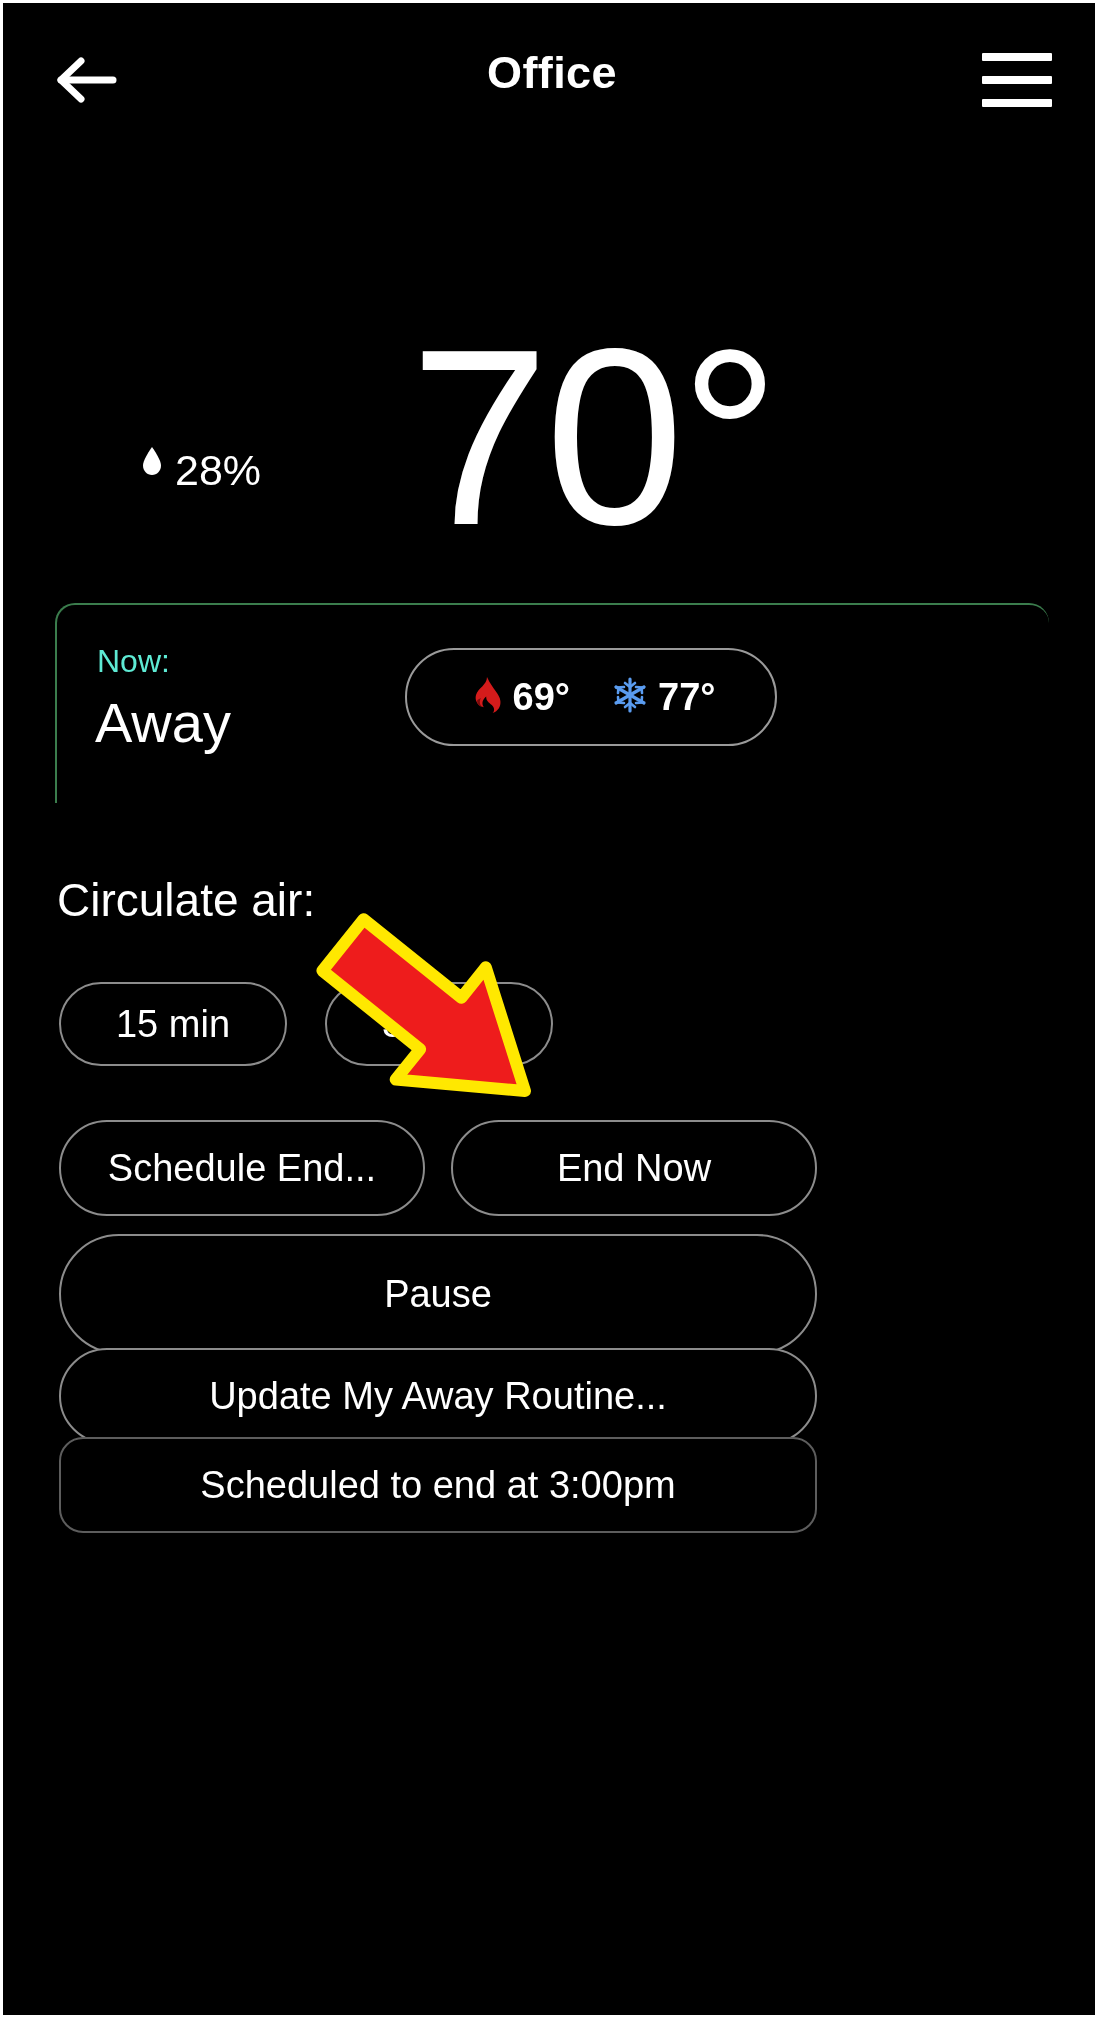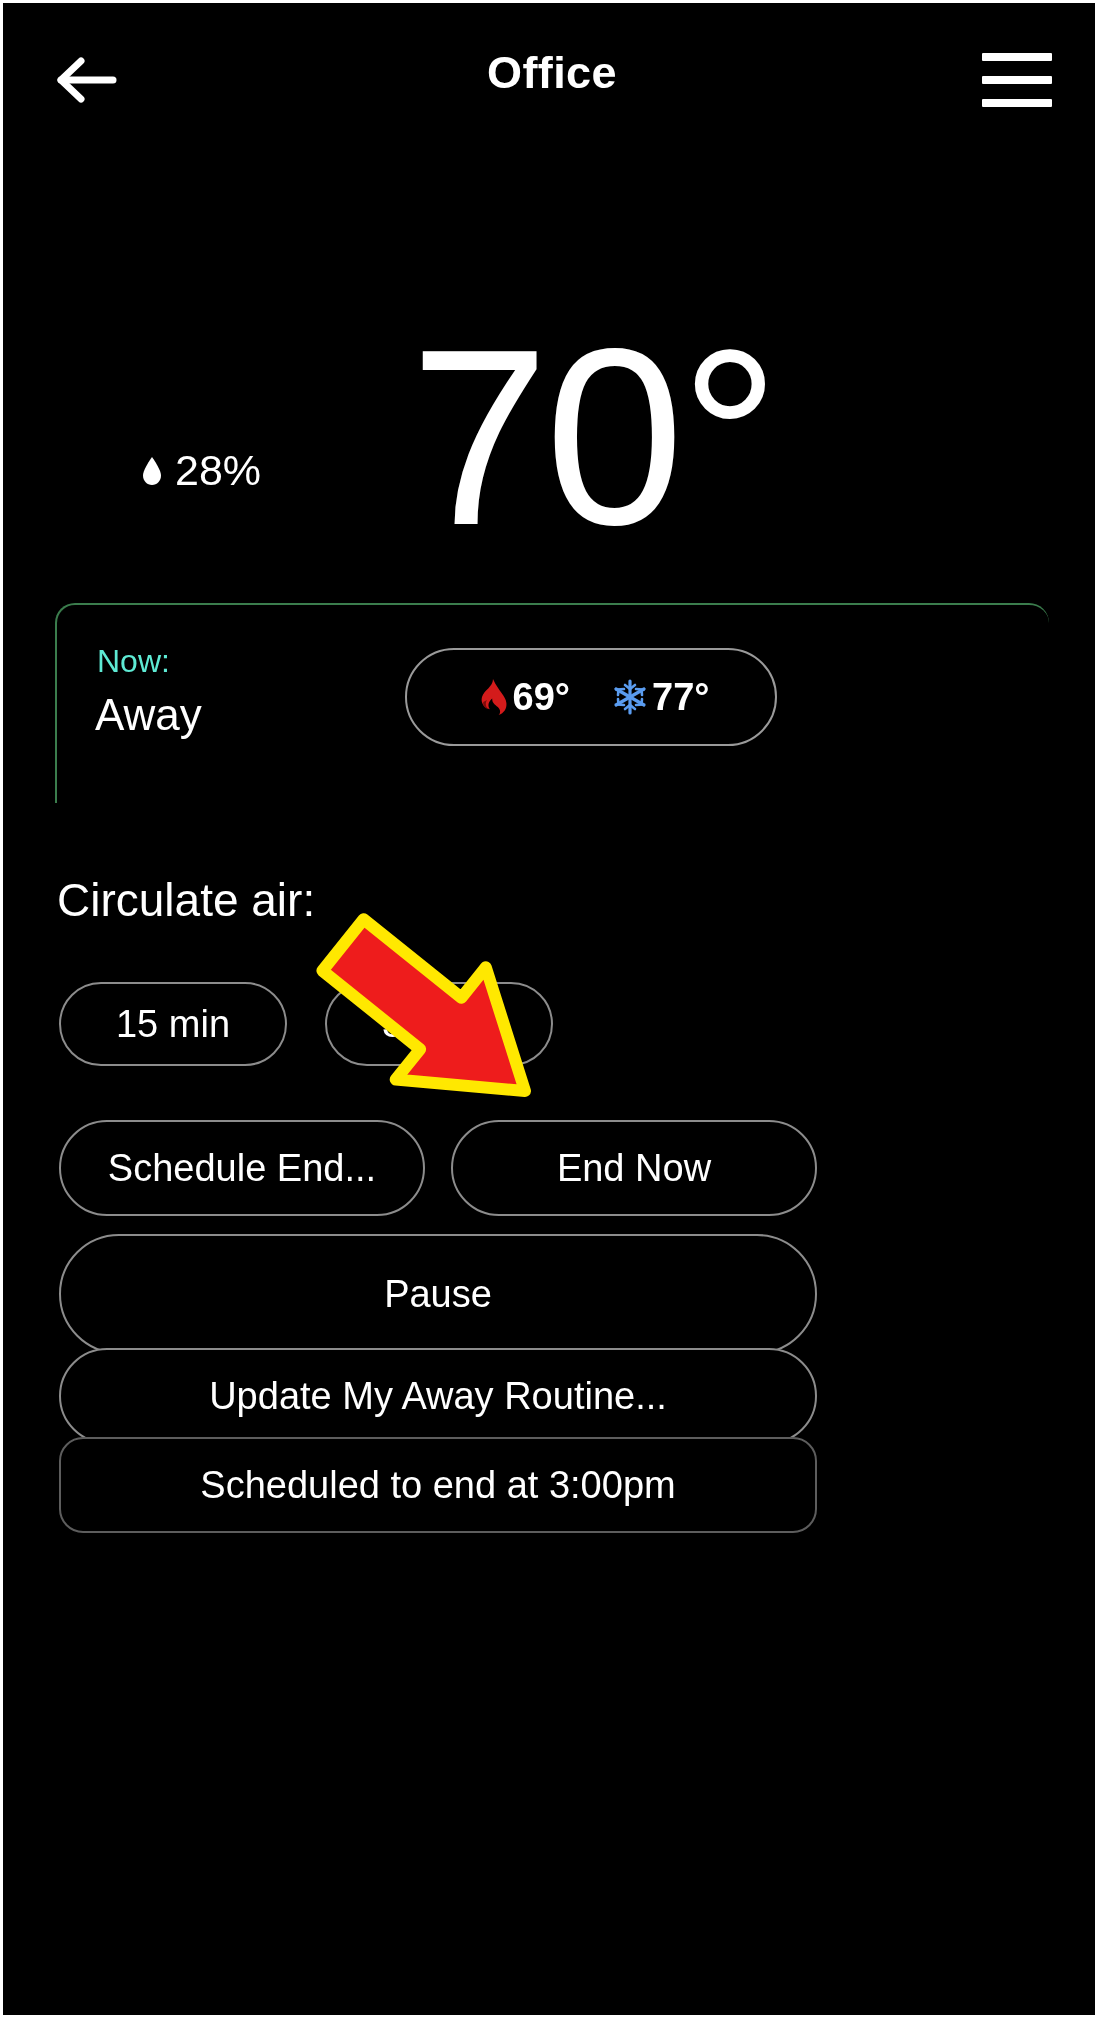--- a/index.html
+++ b/index.html
@@ -97,21 +97,20 @@
     position: absolute;
     left: 0; top: 310px;
     width: 1078px;
     height: 270px;
   }
 
   #humidity-readout {
     position: absolute;
     left: 128px; top: 123px;
     display: flex;
-    align-items: center;
     gap: 12px;
   }
   #humidity-readout .drop {
     width: 22px; height: 30px;
     display: block;
   }
   #humidity-value {
     color: #ffffff;
     font-size: 43px;
     font-weight: 400;
@@ -151,40 +150,39 @@
     position: absolute;
     left: 40px; top: 38px;
     color: #5eead4;
     font-size: 32px;
     font-weight: 400;
   }
   #mode-name {
     position: absolute;
     left: 38px; top: 85px;
     color: #ffffff;
-    font-size: 44px;
+    font-size: 56px;
     font-weight: 400;
   }
 
   #setpoint-pill {
     position: absolute;
     left: 348px; top: 43px;
     width: 372px;
     height: 98px;
     border: 2px solid #9a9a9a;
     border-radius: 49px;
     display: flex;
     align-items: center;
     justify-content: center;
     gap: 42px;
   }
   .setpoint {
     display: flex;
-    align-items: center;
-    gap: 4px;
+    gap: 10px;
   }
   .setpoint-icon { width: 36px; height: 38px; display: block; }
   .setpoint-value {
     color: #ffffff;
     font-size: 38px;
     font-weight: bold;
   }
 
   
   #circulate-section-label {

